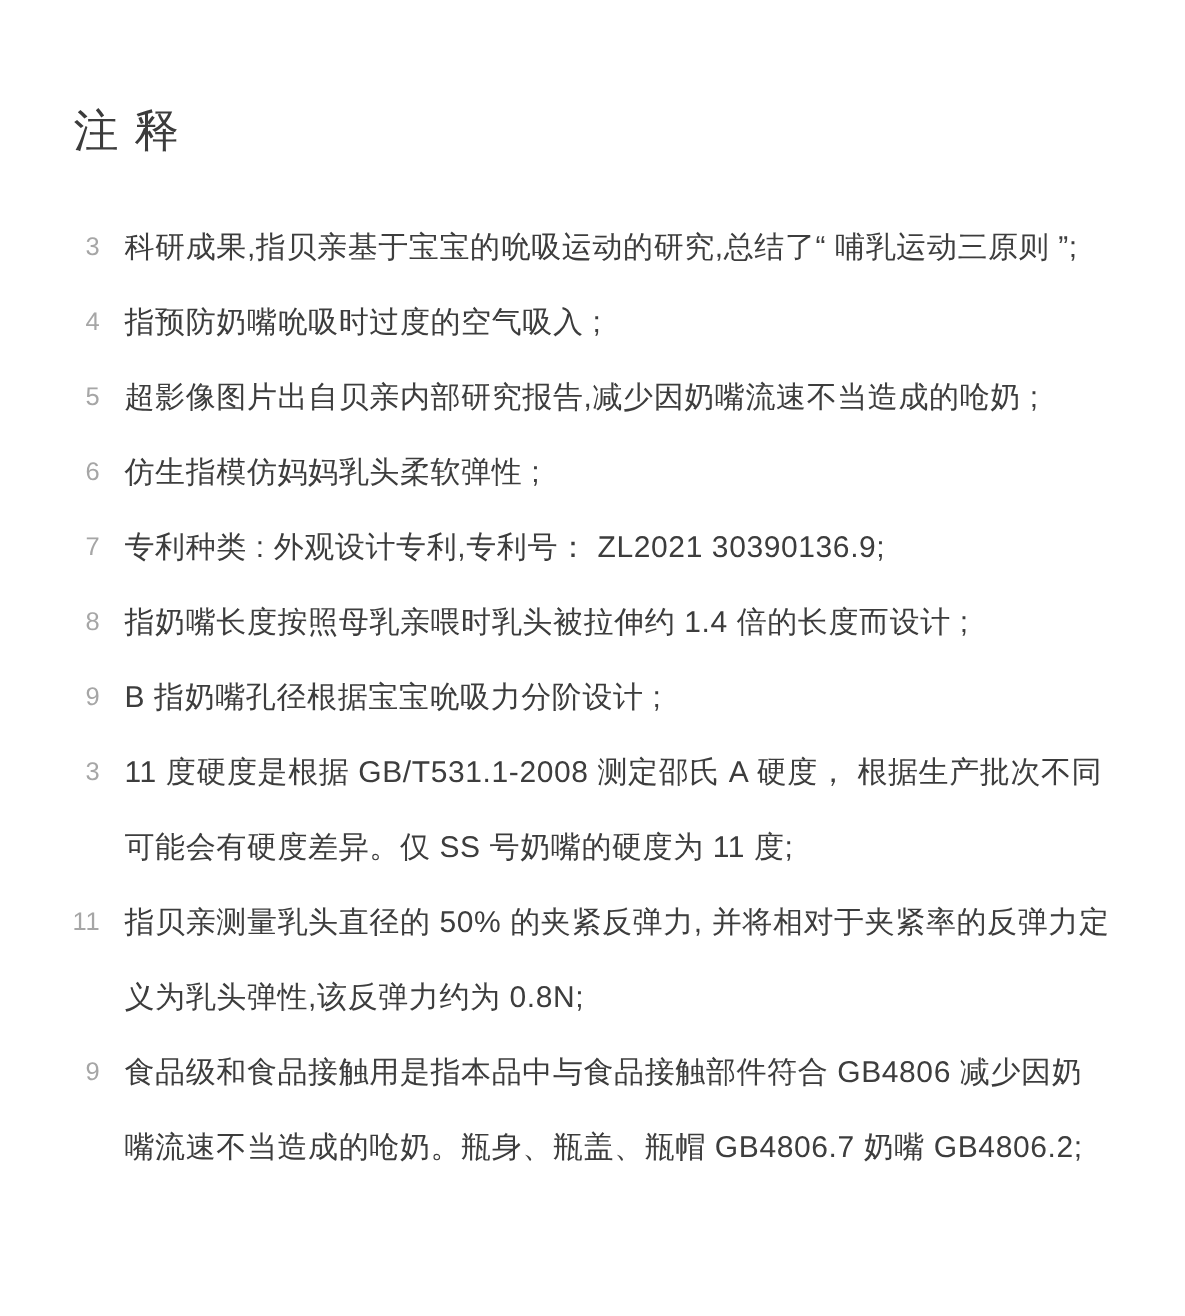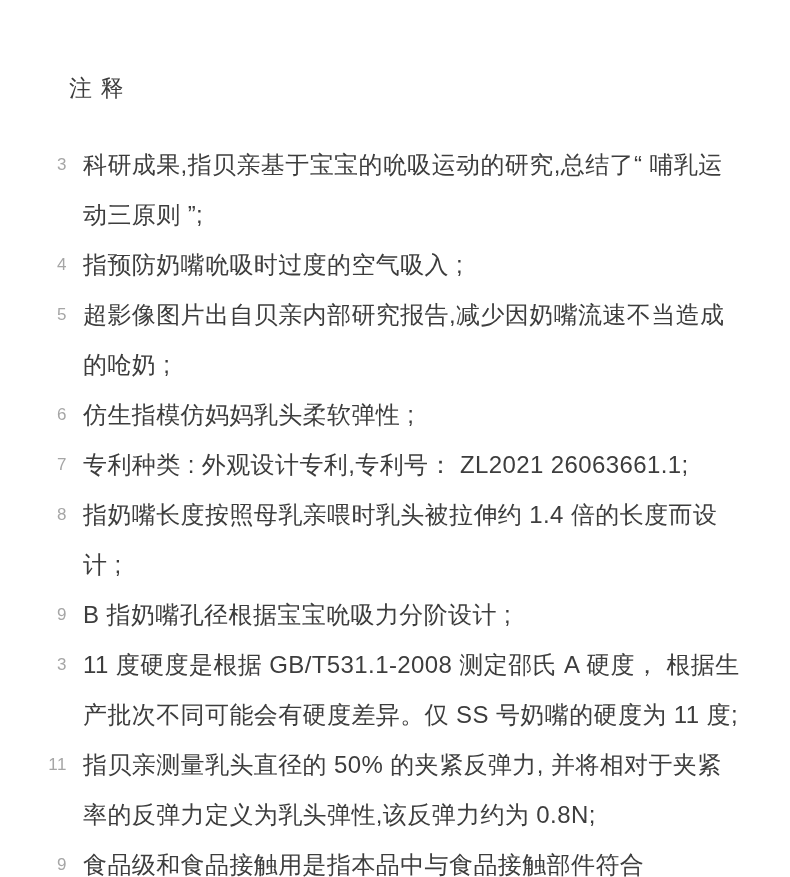--- a/index.html
+++ b/index.html
@@ -14,22 +14,22 @@
     font-family: "Liberation Sans", "DejaVu Sans", sans-serif;
   }
   .page {
     box-sizing: border-box;
     width: 790px;
     height: 877px;
     background: #ffffff;
     padding: 70px 40px 0 45px;
   }
   .page-title {
-    margin: 0 0 0 24px;
-    font-size: 23px;
+    margin: 0 0 0 4px;
+    font-size: 30px;
     line-height: 36px;
     font-weight: 500;
     color: #3c3c3c;
     letter-spacing: 1px;
   }
   .notes {
     margin-top: 34px;
   }
   .note {
     display: flex;
@@ -40,21 +40,21 @@
     width: 22px;
     text-align: right;
     font-size: 17px;
     line-height: 50px;
     color: #a6a6a6;
     letter-spacing: 0.5px;
   }
   .note-text {
     margin-left: 16px;
     width: 658px;
-    font-size: 24px;
+    font-size: 20px;
     line-height: 50px;
     color: #3d3d3d;
     letter-spacing: 0.4px;
     word-break: break-word;
   }
 </style>
 </head>
 <body>
 
 <div class="page">
@@ -72,21 +72,21 @@
     <div class="note">
       <span class="note-num">5</span>
       <span class="note-text">超影像图片出自贝亲内部研究报告,减少因奶嘴流速不当造成的呛奶 ;</span>
     </div>
     <div class="note">
       <span class="note-num">6</span>
       <span class="note-text">仿生指模仿妈妈乳头柔软弹性 ;</span>
     </div>
     <div class="note">
       <span class="note-num">7</span>
-      <span class="note-text">专利种类 : 外观设计专利,专利号： ZL2021 26063661.1;</span>
+      <span class="note-text">专利种类 : 外观设计专利,专利号： ZL2021 30390136.9;</span>
     </div>
     <div class="note">
       <span class="note-num">8</span>
       <span class="note-text">指奶嘴长度按照母乳亲喂时乳头被拉伸约 1.4 倍的长度而设计 ;</span>
     </div>
     <div class="note">
       <span class="note-num">9</span>
       <span class="note-text">B 指奶嘴孔径根据宝宝吮吸力分阶设计 ;</span>
     </div>
     <div class="note">

